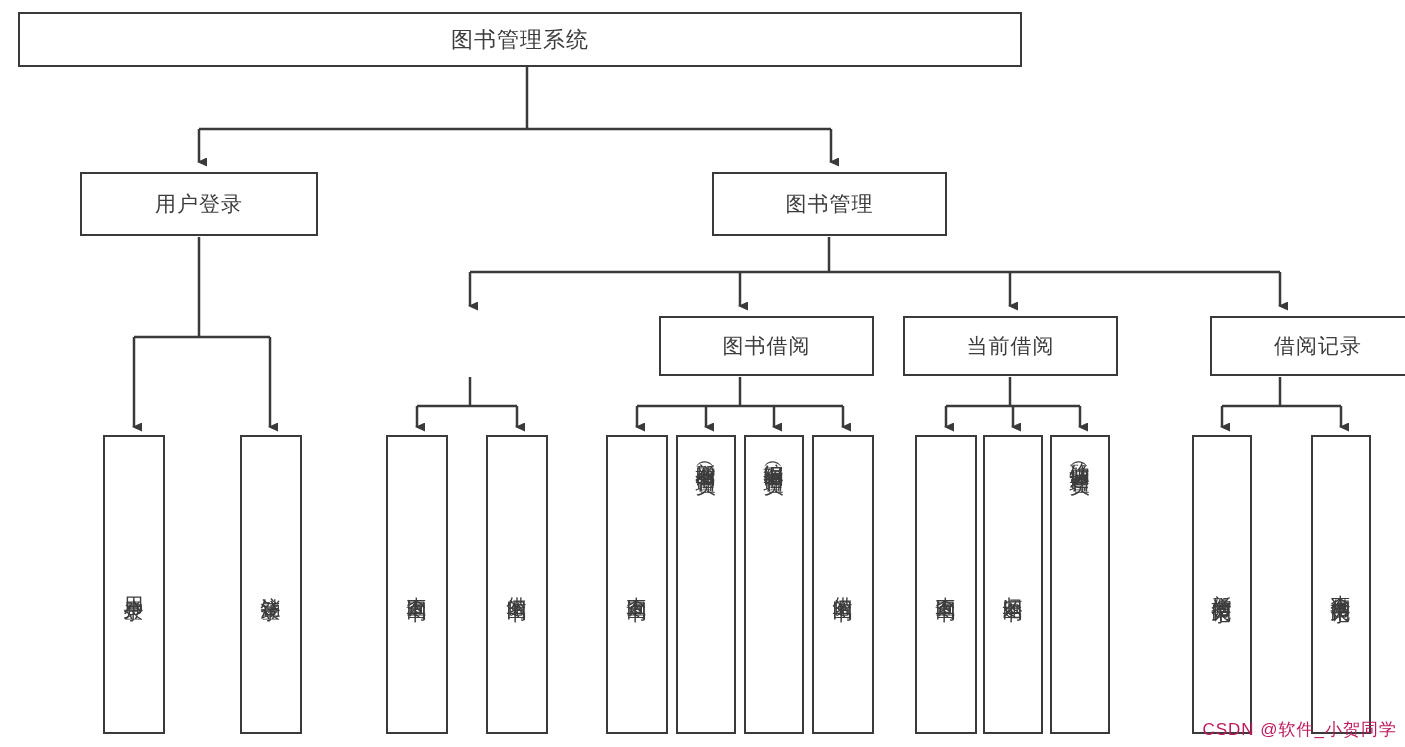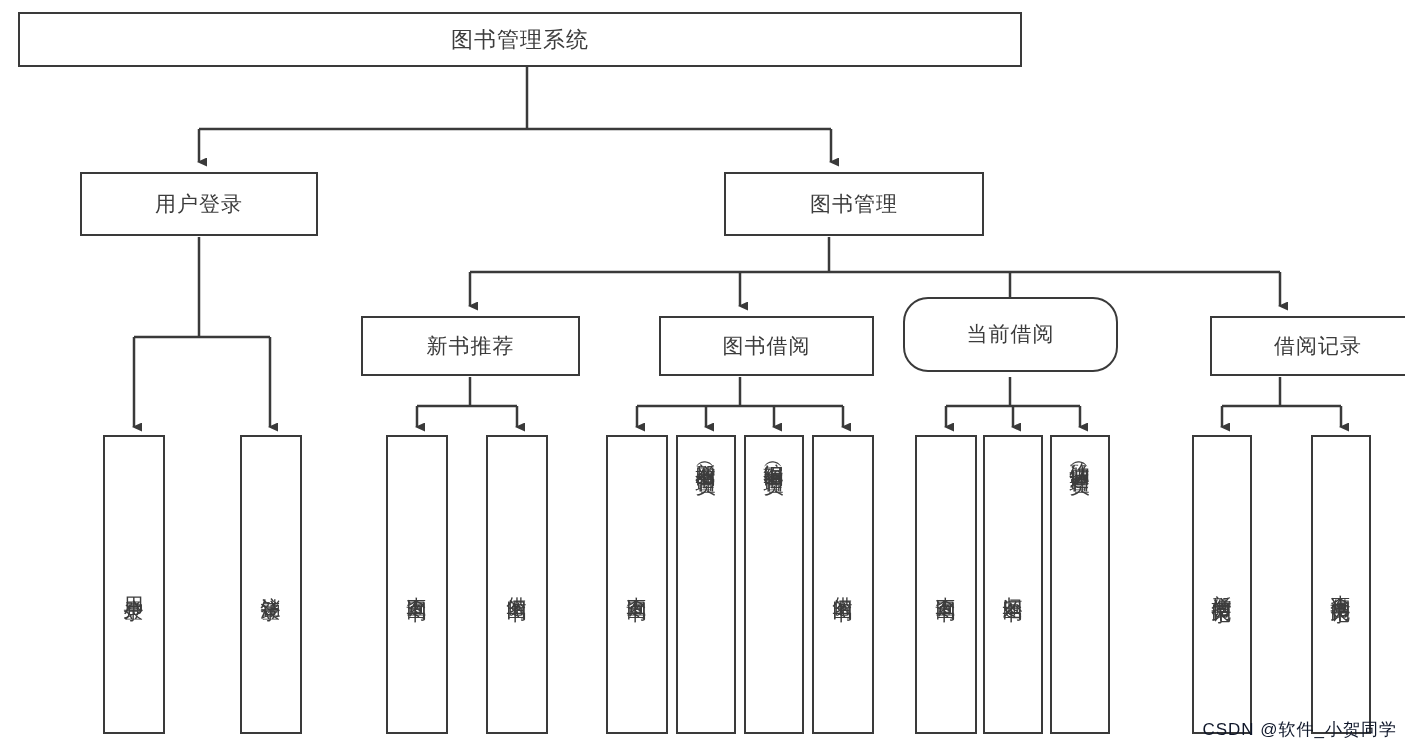--- a/index.html
+++ b/index.html
@@ -65,21 +65,21 @@
   }
   .leaf.centered {
     align-items: center;
     padding-top: 0;
   }
   .watermark {
     position: absolute;
     right: 8px;
     bottom: 6px;
     font-size: 17px;
-    color: #0f172a;
+    color: #be185d;
     letter-spacing: 1px;
     white-space: nowrap;
     pointer-events: none;
   }
 </style>
 </head>
 <body>
 
 <div id="canvas">
 
@@ -133,31 +133,28 @@
     </g>
   </svg>
 
   <div class="node node-root" style="left:18px; top:12px; width:1004px; height:55px;">
     <span>图书管理系统</span>
   </div>
 
   <div class="node node-h" style="left:80px; top:172px; width:238px; height:64px;">
     <span>用户登录</span>
   </div>
-  <div class="node node-h" style="left:712px; top:172px; width:260px; height:64px;margin-left:12px;">
+  <div class="node node-h" style="left:712px; top:172px; width:235px; height:64px;">
     <span>图书管理</span>
   </div>
 
-  <div class="node node-h" style="left:361px; top:316px; width:219px; height:60px;">
-    <span>新书推荐</span>
-  </div>
   <div class="node node-h" style="left:659px; top:316px; width:215px; height:60px;">
     <span>图书借阅</span>
   </div>
-  <div class="node node-h" style="left:903px; top:297px; width:215px; height:75px;border-radius:25px;">
+  <div class="node node-h" style="left:903px; top:316px; width:215px; height:60px;">
     <span>当前借阅</span>
   </div>
   <div class="node node-h" style="left:1172px; top:316px; width:216px; height:60px;margin-left:38px;">
     <span>借阅记录</span>
   </div>
 
   <div class="leaf centered" style="left:103px; top:435px; width:62px; height:299px;">
     <span class="vtext">用户登录</span>
   </div>
   <div class="leaf centered" style="left:240px; top:435px; width:62px; height:299px;">

